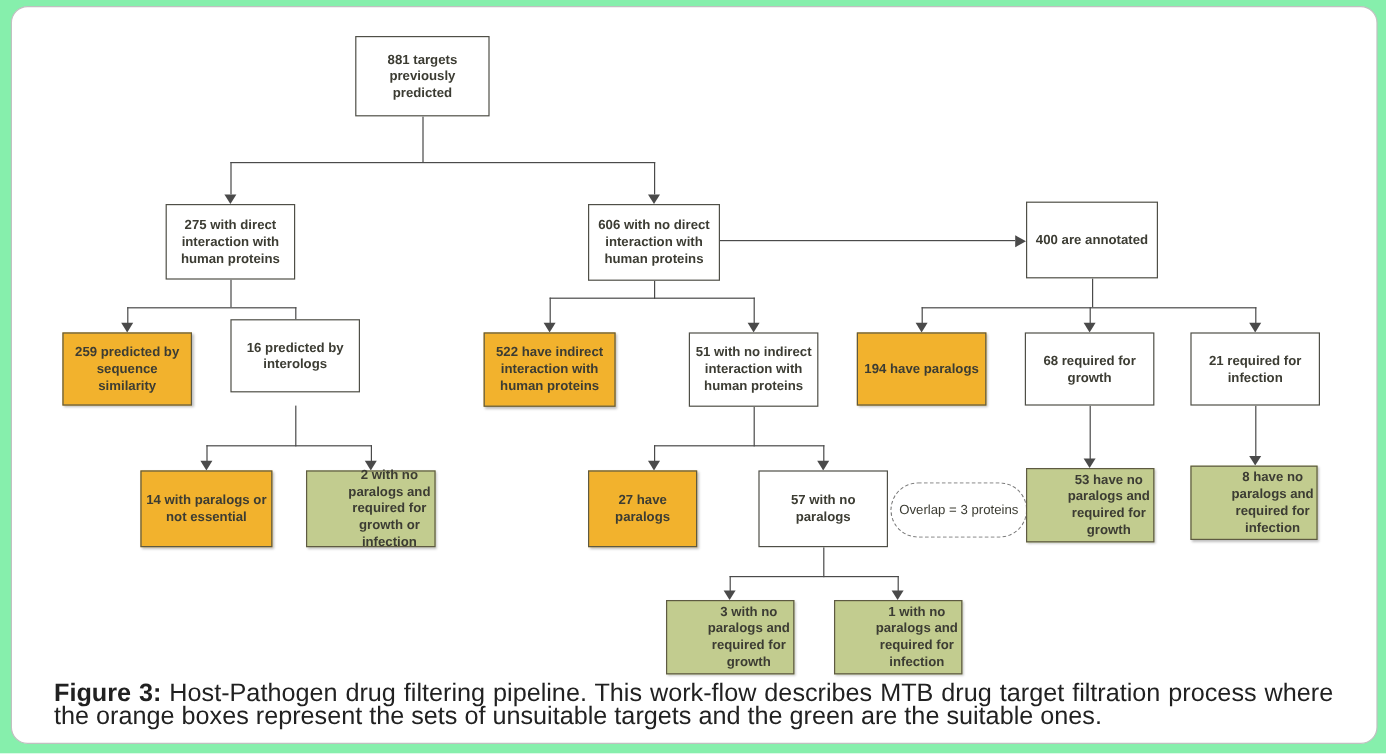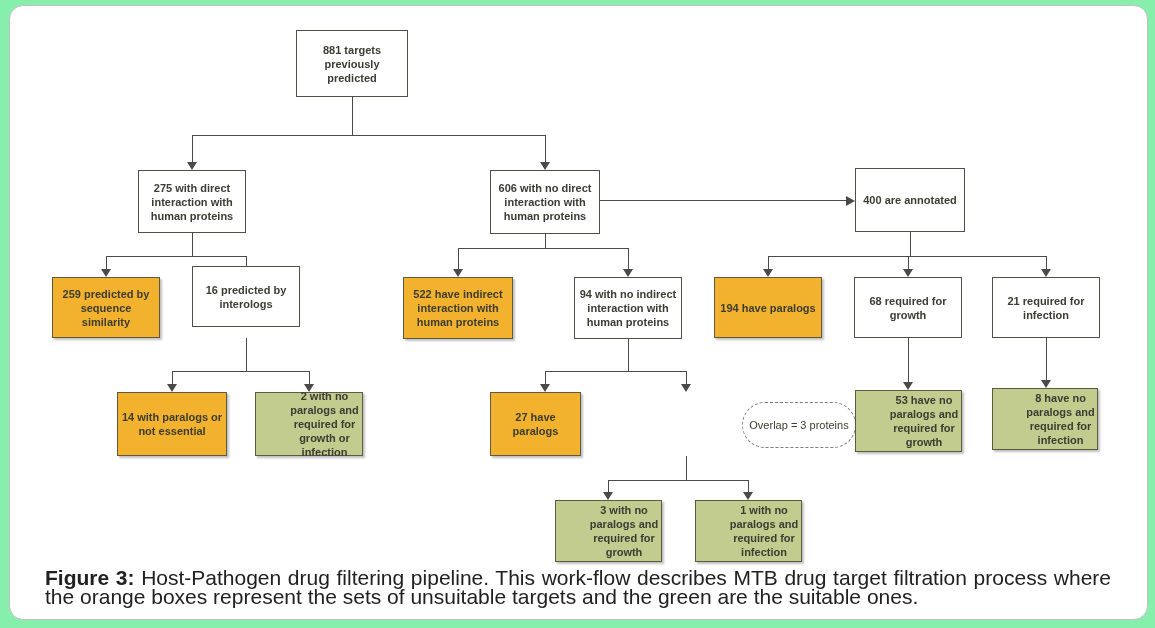--- a/index.html
+++ b/index.html
@@ -40,28 +40,29 @@
   <div class="diagram">
 
     <div class="node" style="left:296px;top:30px;width:112px;height:67px">881 targets previously predicted</div>
     <div class="node" style="left:138px;top:170px;width:108px;height:63px">275 with direct interaction with human proteins</div>
     <div class="node" style="left:490px;top:170px;width:110px;height:64px">606 with no direct interaction with human proteins</div>
     <div class="node" style="left:855px;top:168px;width:110px;height:64px">400 are annotated</div>
 
     <div class="node orange" style="left:52px;top:277px;width:108px;height:61px">259 predicted by sequence similarity</div>
     <div class="node" style="left:192px;top:266px;width:108px;height:61px">16 predicted by interologs</div>
     <div class="node orange" style="left:403px;top:277px;width:110px;height:62px">522 have indirect interaction with human proteins</div>
-    <div class="node" style="left:574px;top:277px;width:108px;height:62px">94 with no indirect interaction with human proteins</div>
+    <div class="node" style="left:574px;top:277px;width:108px;height:62px">51 with no indirect interaction with human proteins</div>
     <div class="node orange" style="left:714px;top:277px;width:108px;height:61px">194 have paralogs</div>
     <div class="node" style="left:854px;top:277px;width:108px;height:61px">68 required for growth</div>
     <div class="node" style="left:992px;top:277px;width:108px;height:61px">21 required for infection</div>
 
     <div class="node orange" style="left:117px;top:392px;width:110px;height:64px">14 with paralogs or not essential</div>
     <div class="node green" style="left:255px;top:392px;width:108px;height:64px">2 with no paralogs and required for growth or infection</div>
     <div class="node orange" style="left:490px;top:392px;width:91px;height:64px">27 have paralogs</div>
+    <div class="node" style="left:632px;top:392px;width:108px;height:64px">57 with no paralogs</div>
     <div class="overlap" style="left:742px;top:402px;width:114px;height:46px">Overlap = 3 proteins</div>
     <div class="node green" style="left:855px;top:390px;width:107px;height:62px">53 have no paralogs and required for growth</div>
     <div class="node green" style="left:992px;top:388px;width:106px;height:62px">8 have no paralogs and required for infection</div>
 
     <div class="node green" style="left:555px;top:500px;width:107px;height:62px">3 with no paralogs and required for growth</div>
     <div class="node green" style="left:695px;top:500px;width:107px;height:62px">1 with no paralogs and required for infection</div>
 
     <div id="connectors">
         <div class="vline" style="left: 352px; top: 97px; height: 38px;"></div>
         <div class="hline" style="left: 192px; top: 135px; width: 354px;"></div>

